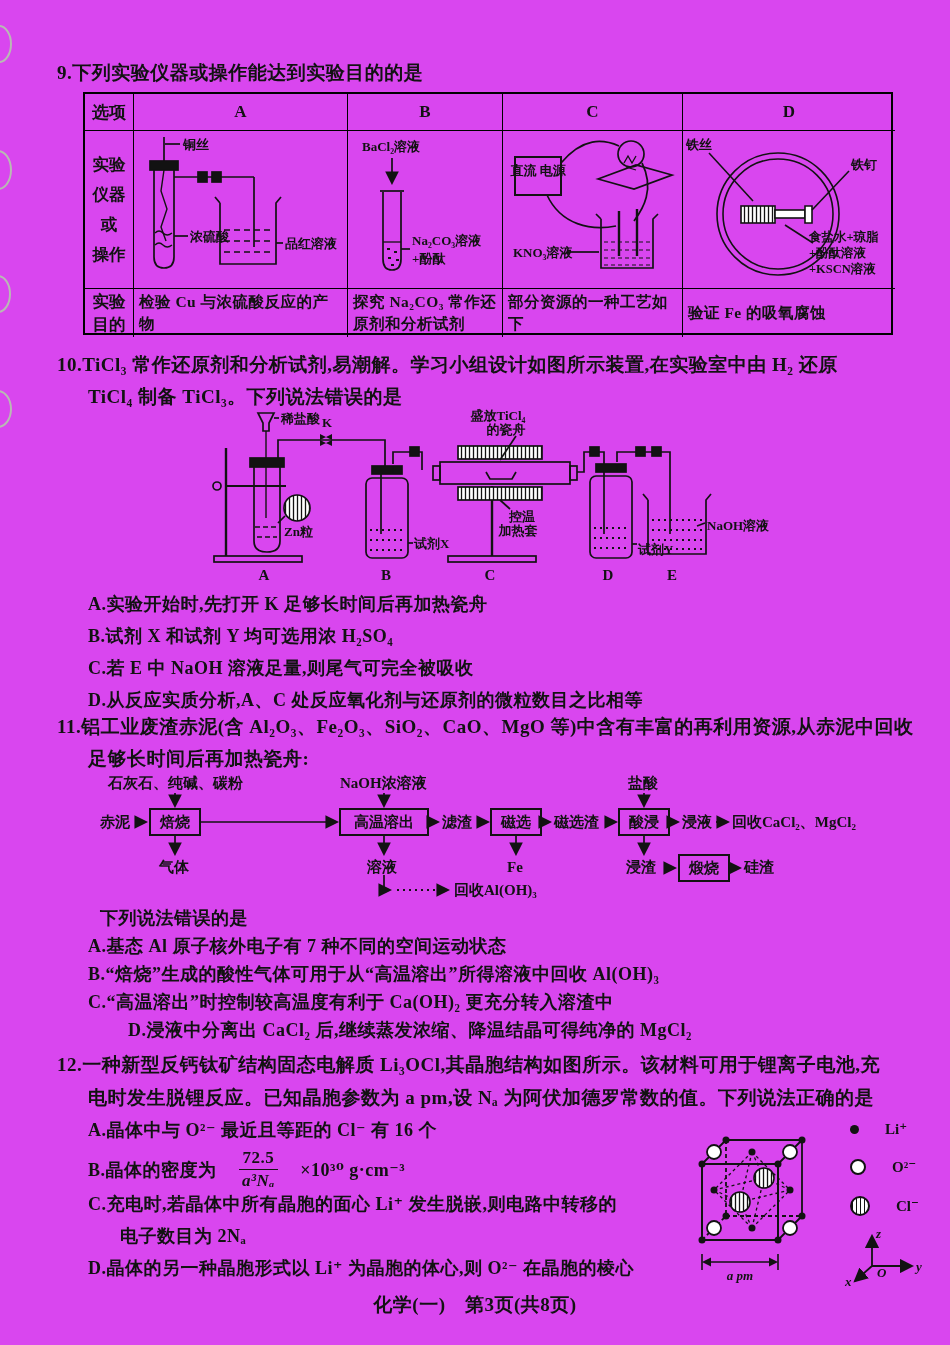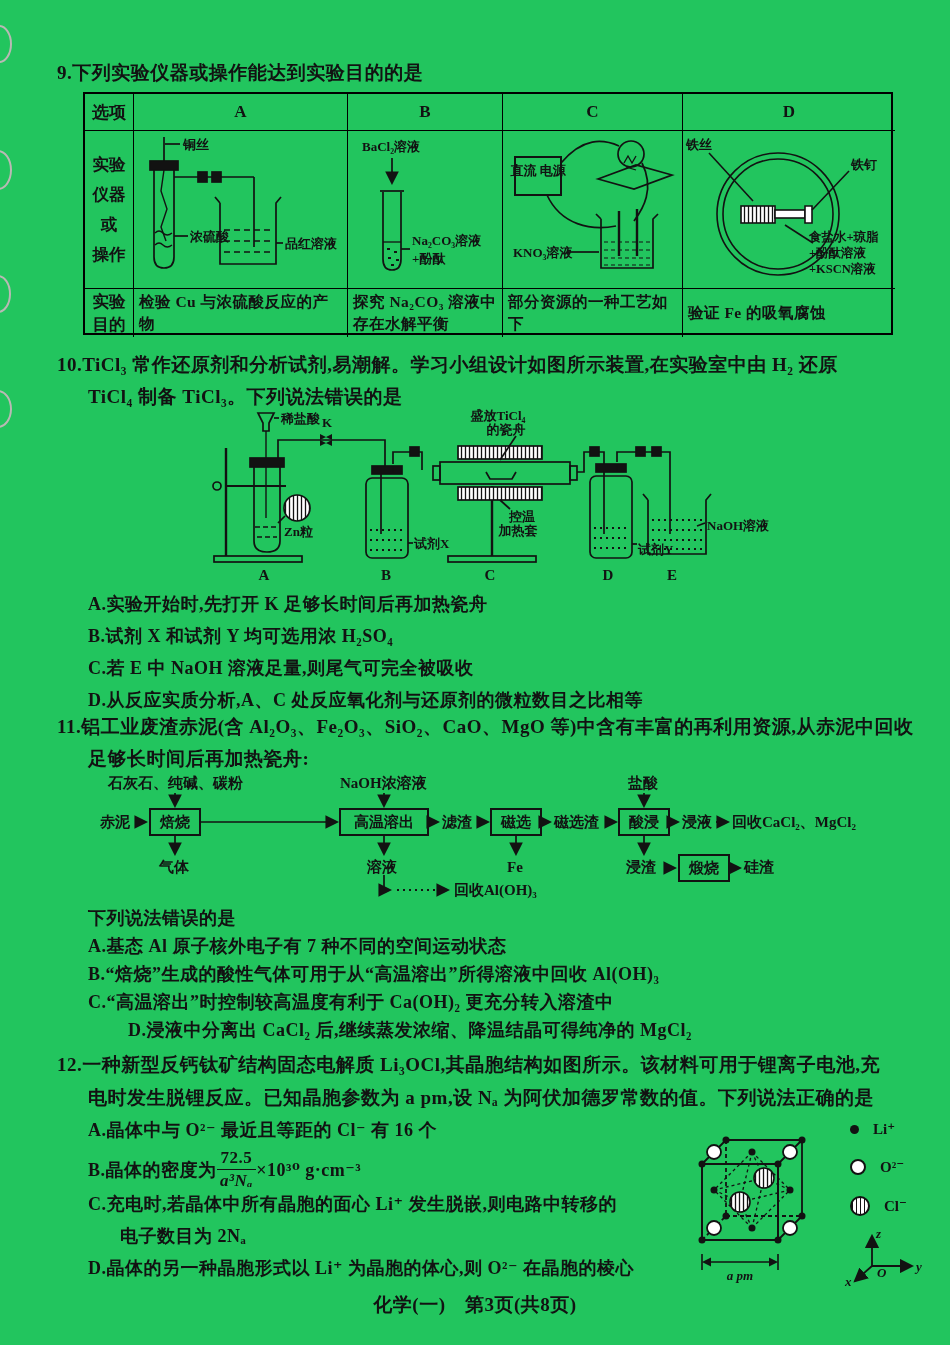--- a/index.html
+++ b/index.html
@@ -1,16 +1,16 @@
 <!DOCTYPE html>
 <html><head>
 <meta charset="utf-8">
 <style>
   html,body{margin:0;padding:0;background:#d8d8d8;}
-  .page{position:relative;width:950px;height:1345px;margin:0 auto;background:#22c55e;
+  .page{position:relative;width:950px;height:1345px;margin:0 auto;background:#d946ef;
         font-family:"Liberation Serif","DejaVu Serif",serif;color:#121212;overflow:hidden;}
   .t{position:absolute;white-space:nowrap;font-weight:700;letter-spacing:.5px;}
   .stem{font-size:19px;}
   .opt{font-size:18px;}
   .footer{font-size:19px;}
   
   .q9table{position:absolute;left:83px;top:92px;width:810px;height:243px;
            display:grid;grid-template-columns:48px 214px 155px 180px 213px;
            grid-template-rows:36px 158px 49px;border:2.2px solid #000;box-sizing:border-box;}
   .q9table>div{border-left:1.6px solid #000;border-top:1.6px solid #000;box-sizing:border-box;
@@ -29,24 +29,24 @@
   .fl{font-size:15px;}
   .ltr{font-size:15px;}
   .ax{font-size:13px;font-style:italic;}
   
   .legend-row{position:absolute;left:850px;display:flex;align-items:center;gap:14px;}
   .sym{display:inline-block;box-sizing:border-box;}
   .sym-li{width:9px;height:9px;border-radius:50%;background:#121212;}
   .sym-o{width:16px;height:16px;border-radius:50%;border:2.2px solid #121212;background:#fff;}
   .sym-cl{width:20px;height:20px;border-radius:50%;border:2px solid #121212;
           background:repeating-linear-gradient(90deg,#121212 0 1.4px,#fff 1.4px 4px);}
-  .legend-label{font-size:15px;font-weight:700;}
+  .legend-label{font-size:15px;font-weight:700;margin-left:12px;}
   
   .fracline{position:absolute;display:flex;align-items:center;font-size:18px;font-weight:700;letter-spacing:.5px;}
-  .frac{display:inline-flex;flex-direction:column;align-items:center;margin:0 0;font-size:17px;}
+  .frac{display:inline-flex;flex-direction:column;align-items:center;margin:0 22px;font-size:17px;}
   .frac .num{padding:0 4px 1px;border-bottom:1.8px solid #121212;}
   .frac .den{padding-top:1px;font-style:italic;}
   .mark{position:absolute;border:2px solid #b9b9b4;border-radius:50%;}
 </style>
 </head>
 <body>
 
 <div class="page">
 
   <svg width="0" height="0" style="position:absolute" aria-hidden="true">
@@ -157,21 +157,21 @@
         <text class="sl" x="168" y="38">铁钉</text>
         <text class="sl2" x="126" y="110">食盐水+琼脂</text>
         <text class="sl2" x="126" y="126">+酚酞溶液</text>
         <text class="sl2" x="126" y="142">+KSCN溶液</text>
       </svg>
     </div>
 
     <div class="c0 vlabel vlabel2">实验
 目的</div>
     <div class="purpose">检验 Cu 与浓硫酸反应的产物</div>
-    <div class="purpose">探究 Na₂CO₃ 溶液中存在水解平衡</div>
+    <div class="purpose">探究 Na₂CO₃ 常作还原剂和分析试剂</div>
     <div class="purpose">部分资源的一种工艺如下</div>
     <div class="purpose pcenter">验证 Fe 的吸氧腐蚀</div>
   </div>
 
   <div class="t stem" style="left:57px;top:352px;">10.TiCl₃ 常作还原剂和分析试剂,易潮解。学习小组设计如图所示装置,在实验室中由 H₂ 还原</div>
   <div class="t stem" style="left:88px;top:384px;">TiCl₄ 制备 TiCl₃。下列说法错误的是</div>
 
   <svg width="570" height="178" viewBox="0 0 570 178" style="position:absolute;left:200px;top:408px;">
     <g fill="none" stroke="#121212" stroke-width="1.7">
       <rect x="14" y="148" width="88" height="6"></rect>
@@ -294,21 +294,21 @@
     <text class="fl" x="528" y="16">盐酸</text>
     <text class="fl" x="59" y="100">气体</text>
     <text class="fl" x="267" y="100">溶液</text>
     <text class="fl" x="407" y="100">Fe</text>
     <text class="fl" x="526" y="100">浸渣</text>
     <text class="fl" x="604" y="101" text-anchor="middle">煅烧</text>
     <text class="fl" x="644" y="100">硅渣</text>
     <text class="fl" x="354" y="123">回收Al(OH)₃</text>
   </svg>
 
-  <div class="t opt" style="left:88px;top:906px;text-align:center;">下列说法错误的是</div>
+  <div class="t opt" style="left:100px;top:906px;text-align:center;">下列说法错误的是</div>
   <div class="t opt" style="left:88px;top:934px;">A.基态 Al 原子核外电子有 7 种不同的空间运动状态</div>
   <div class="t opt" style="left:88px;top:962px;">B.“焙烧”生成的酸性气体可用于从“高温溶出”所得溶液中回收 Al(OH)₃</div>
   <div class="t opt" style="left:88px;top:990px;">C.“高温溶出”时控制较高温度有利于 Ca(OH)₂ 更充分转入溶渣中</div>
   <div class="t opt" style="left:88px;top:1018px;margin-left:40px;">D.浸液中分离出 CaCl₂ 后,继续蒸发浓缩、降温结晶可得纯净的 MgCl₂</div>
 
   <div class="t stem" style="left:57px;top:1052px;">12.一种新型反钙钛矿结构固态电解质 Li₃OCl,其晶胞结构如图所示。该材料可用于锂离子电池,充</div>
   <div class="t stem" style="left:88px;top:1085px;">电时发生脱锂反应。已知晶胞参数为 a pm,设 Nₐ 为阿伏加德罗常数的值。下列说法正确的是</div>
   <div class="t opt" style="left:88px;top:1118px;">A.晶体中与 O²⁻ 最近且等距的 Cl⁻ 有 16 个</div>
 
   <div class="fracline" style="left:88px;top:1148px;">

